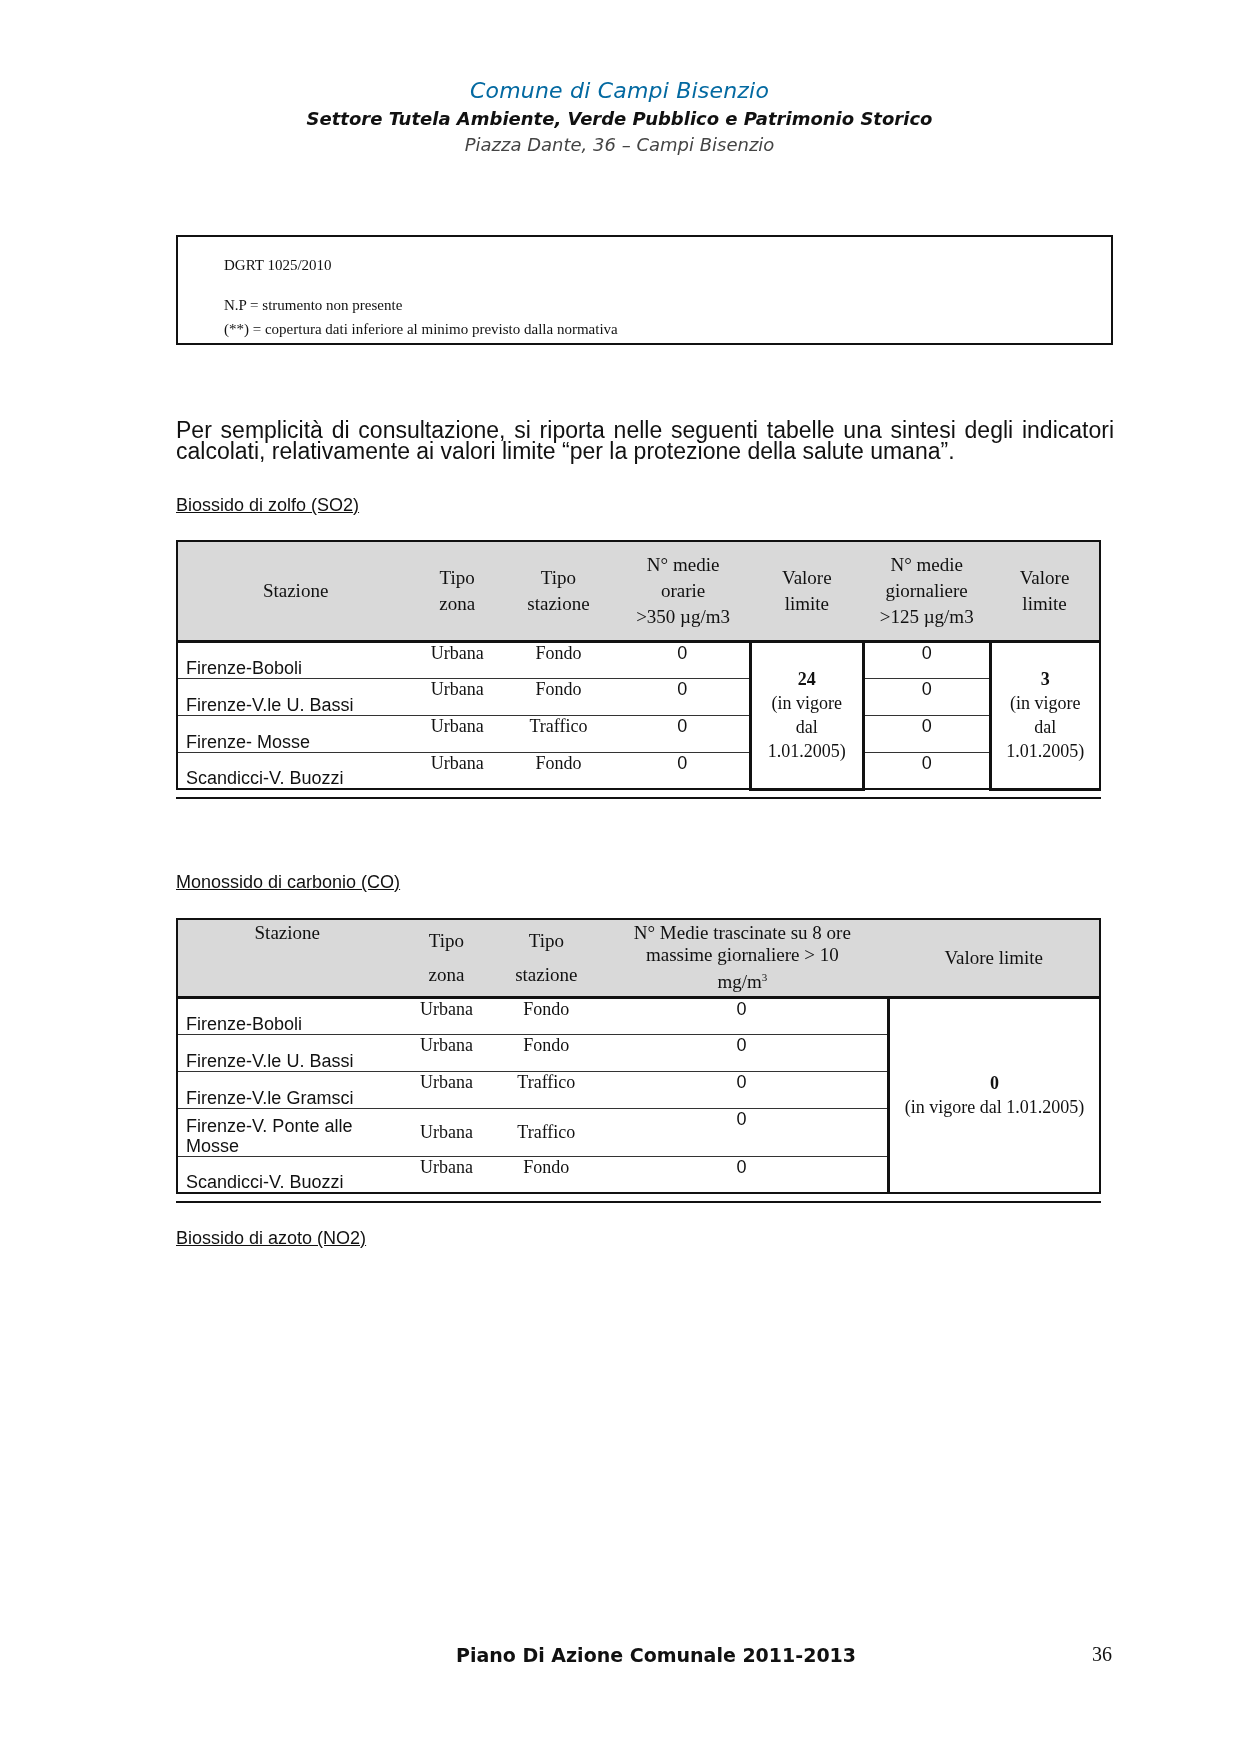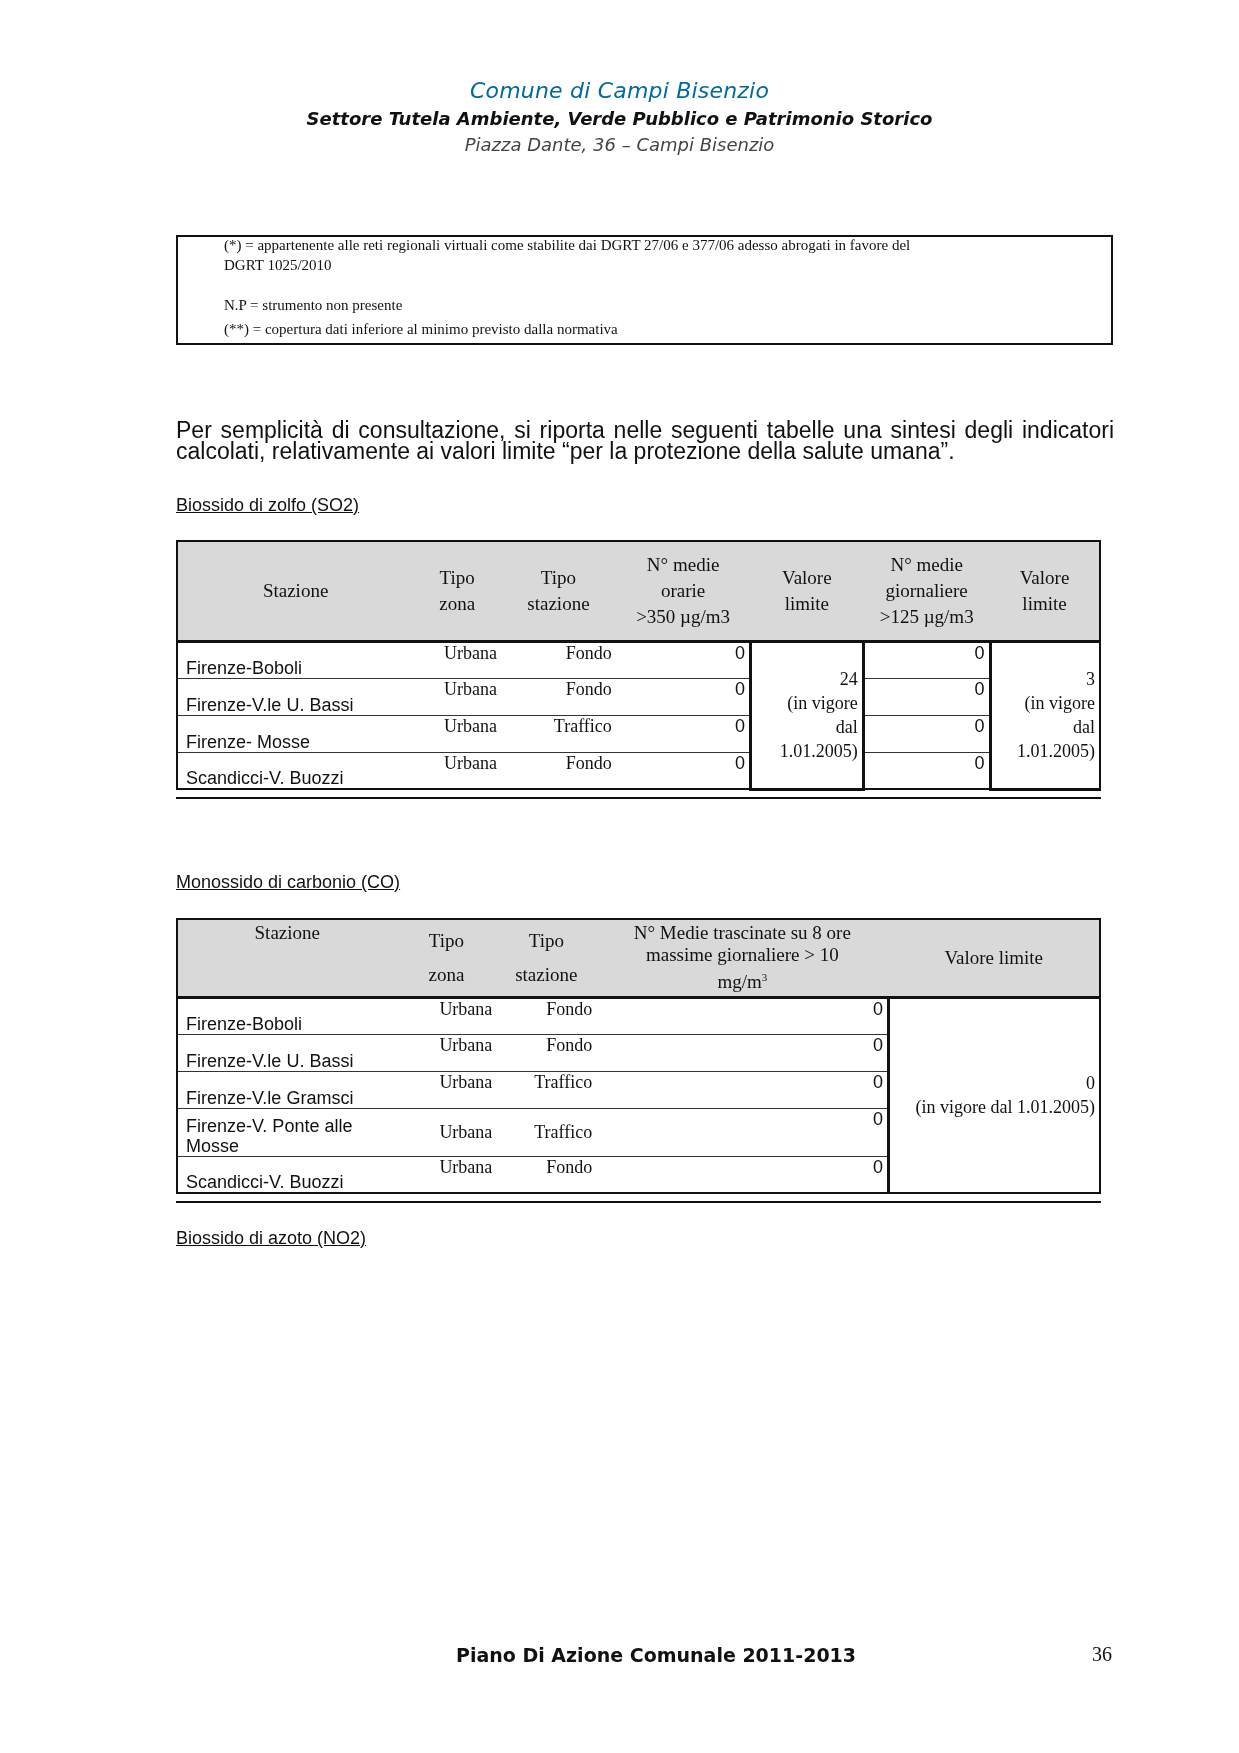--- a/index.html
+++ b/index.html
@@ -10,26 +10,26 @@
   .hdr-addr { top:134px; font-size:18px; font-style:italic; font-weight:300; color:#444; }
 
   .notebox { position:absolute; left:176px; top:235px; width:937px; height:110px; border:2px solid #111; box-sizing:border-box; }
   .notebox .note { position:absolute; left:46px; font-family:"Liberation Serif", serif; font-size:15px; color:#111; white-space:nowrap; }
 
   .para { position:absolute; left:176px; top:420px; width:938px; font-family:"Liberation Sans", sans-serif; font-size:23px; line-height:21px; text-align:justify; color:#111; }
   .section { position:absolute; left:176px; font-family:"Liberation Sans", sans-serif; font-size:18px; text-decoration:underline; color:#111; }
 
   table { position:absolute; border-collapse:collapse; font-family:"Liberation Serif", serif; color:#111; }
   table th { background:#d9d9d9; font-weight:normal; font-size:19px; line-height:26px; text-align:center; vertical-align:middle; padding:0 4px; }
-  table td { font-size:18px; text-align:right; vertical-align:top; padding:0 4px; border-top:1.5px solid #333; }
+  table td { font-size:18px; text-align:center; vertical-align:top; padding:0 4px; border-top:1.5px solid #333; }
   td.station { font-family:"Liberation Sans", sans-serif; text-align:left; padding-left:8px; vertical-align:bottom; font-size:18px; line-height:20px;margin-left:32px; }
   td.zona, td.tipo { font-family:"Liberation Serif", serif; }
   td.num { font-family:"Liberation Sans", sans-serif; }
   td.limit { border:3px solid #111; vertical-align:middle; font-family:"Liberation Serif", serif; line-height:24px; }
-  td.limit b { font-weight:normal;margin-top:36px; }
+  td.limit b { font-weight:bold;margin-top:36px; }
   .t-outer { border:2px solid #111; }
   .dbl { position:absolute; height:0; border-top:2px solid #111; }
 
   #so2 { left:176px; top:540px; width:925px; }
   #so2 thead tr { height:100px; }
   #so2 thead { border-bottom:3px solid #111; }
   #so2 tbody tr { height:37px; }
 
   #co { left:176px; top:918px; width:925px; }
   #co thead tr { height:78px; }
@@ -41,21 +41,20 @@
   .pageno { position:absolute; top:1643px; left:1092px; font-family:"Liberation Serif", serif; font-size:20px; color:#111; }
 </style>
 </head>
 <body>
 
 <div class="hdr hdr-title">Comune di Campi Bisenzio</div>
 <div class="hdr hdr-sub">Settore Tutela Ambiente, Verde Pubblico e Patrimonio Storico</div>
 <div class="hdr hdr-addr">Piazza Dante, 36 – Campi Bisenzio</div>
 
 <div class="notebox">
-  <div class="note" style="top:0px;">(*) = appartenente alle reti regionali virtuali come stabilite dai DGRT 27/06 e 377/06 adesso abrogati in favore del</div>
   <div class="note" style="top:20px;">DGRT 1025/2010</div>
   <div class="note" style="top:40px;margin-top:44px;">(**) = copertura dati inferiore al minimo previsto dalla normativa</div>
   <div class="note" style="top:60px;">N.P = strumento non presente</div>
 </div>
 
 <div class="para">Per semplicità di consultazione, si riporta nelle seguenti tabelle una sintesi degli indicatori calcolati, relativamente ai valori limite “per la protezione della salute umana”.</div>
 
 <div class="section" style="top:495px;">Biossido di zolfo (SO2)</div>
 
 <table id="so2" class="t-outer">

